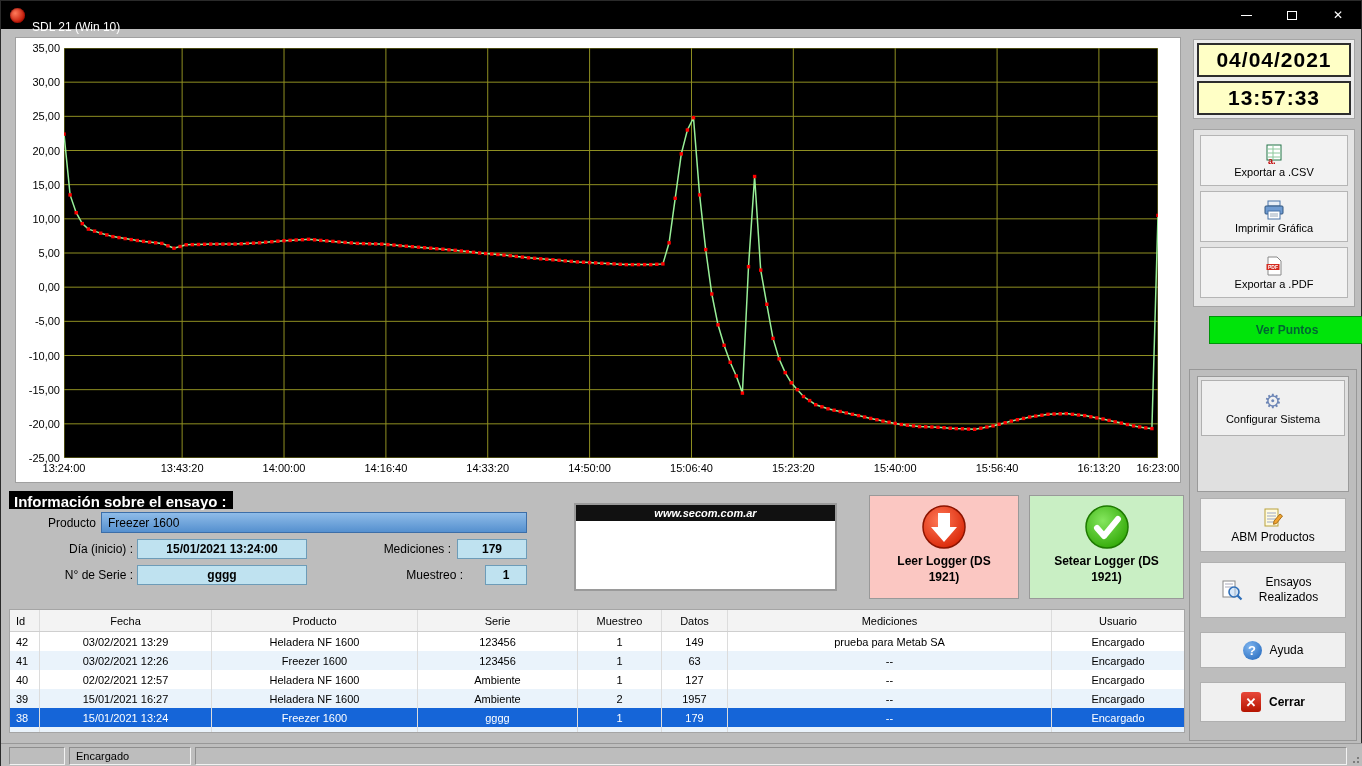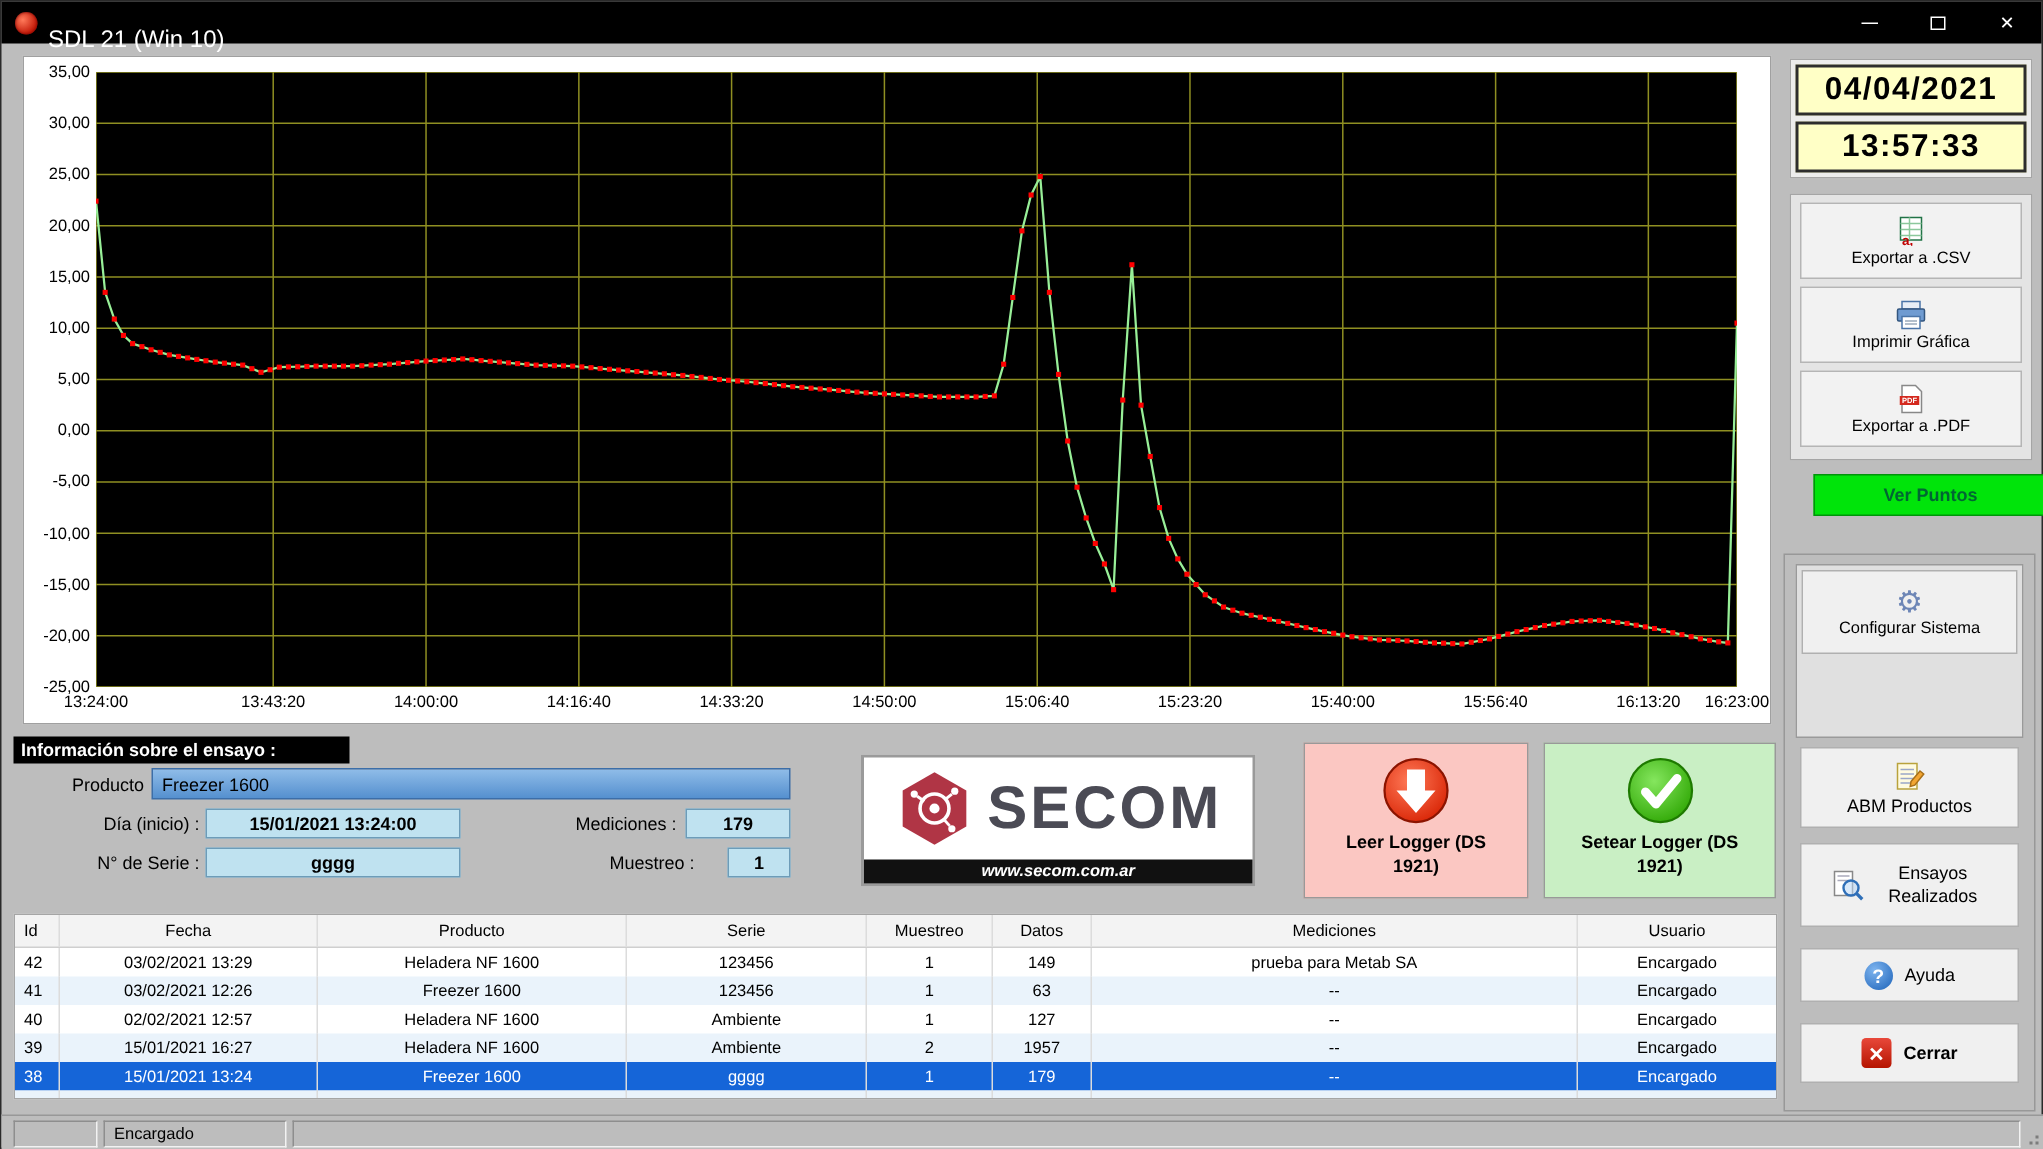--- a/index.html
+++ b/index.html
@@ -2,21 +2,21 @@
 <html><head>
 <meta charset="utf-8">
 <style>
   *{margin:0;padding:0;box-sizing:border-box;}
   html,body{width:1362px;height:766px;}
   body{font-family:"Liberation Sans",sans-serif;background:#bdbdbd;position:relative;overflow:hidden;font-size:12px;color:#000;}
 
   .window{position:absolute;inset:0;border:1px solid #2a2a2a;background:#bdbdbd;}
   .titlebar{position:absolute;left:0;top:0;right:0;height:28px;background:#000;color:#fff;display:flex;align-items:center;}
   .title-icon{width:15px;height:15px;border-radius:50%;background:radial-gradient(circle at 35% 35%,#ff7a5a,#c21807 70%);margin:0 7px 0 9px;box-shadow:inset 0 0 2px #600;}
-  .title-text{font-size:16px;margin-top:24px;}
+  .title-text{font-size:12px;margin-top:24px;}
   .title-controls{margin-left:auto;display:flex;height:100%;}
   .tbtn{width:46px;height:100%;display:flex;align-items:center;justify-content:center;color:#fff;font-size:12px;cursor:pointer;}
   .glyph-min{width:11px;height:1px;background:#fff;}
   .glyph-max{width:10px;height:9px;border:1px solid #fff;}
 
   .client{position:absolute;left:0;top:28px;right:0;bottom:0;}
 
   
   .chart-panel{position:absolute;left:14px;top:8px;width:1166px;height:446px;background:#fff;border:1px solid #a0a0a0;}
   .plot{position:absolute;left:48px;top:10px;width:1094px;height:410px;background:#000;cursor:crosshair;}
@@ -48,21 +48,21 @@
   .btn-abm{position:absolute;left:10px;top:128px;width:146px;height:54px;font-size:12px;}
   .btn-ensayos{position:absolute;left:10px;top:192px;width:146px;height:56px;}
   .btn-ensayos span{width:74px;text-align:center;line-height:1.25;}
   .btn-ayuda{position:absolute;left:10px;top:262px;width:146px;height:36px;}
   .btn-cerrar{position:absolute;left:10px;top:312px;width:146px;height:40px;}
   .btn-cerrar span{font-weight:bold;}
   .help-circle{width:19px;height:19px;border-radius:50%;background:radial-gradient(circle at 35% 30%,#7db4ef,#1c62b8);color:#fff;font-weight:bold;font-size:13px;display:flex;align-items:center;justify-content:center;}
   .close-red{width:20px;height:20px;border-radius:3px;background:linear-gradient(#e8483a,#b51400);color:#fff;font-weight:bold;font-size:13px;display:flex;align-items:center;justify-content:center;}
 
   
-  .info-header{position:absolute;left:8px;top:462px;width:224px;height:18px;background:#000;color:#fff;font-weight:bold;font-size:12px;padding:2px 5px;}
+  .info-header{position:absolute;left:8px;top:462px;width:224px;height:18px;background:#000;color:#fff;font-weight:bold;font-size:15px;padding:2px 5px;}
   .lbl{position:absolute;font-size:12px;text-align:right;}
   .lbl-producto{left:30px;top:487px;width:65px;}
   .lbl-dia{left:20px;top:513px;width:112px;}
   .lbl-mediciones{left:350px;top:513px;width:100px;}
   .lbl-serie{left:20px;top:539px;width:112px;}
   .lbl-muestreo{left:350px;top:539px;width:112px;}
   .field{position:absolute;background:#bfe2f0;border:1px solid #6d9cb8;font-size:12px;font-weight:bold;display:flex;align-items:center;justify-content:center;}
   .field-producto{left:100px;top:483px;width:426px;height:21px;background:linear-gradient(#8fbce8,#5590cf);border:1px solid #3c6ea8;font-weight:normal;justify-content:flex-start;padding-left:6px;}
   .field-dia{left:136px;top:510px;width:170px;height:20px;}
   .field-mediciones{left:456px;top:510px;width:70px;height:20px;}
@@ -448,34 +448,20 @@
     <div class="lbl lbl-dia">Día (inicio) :</div>
     <div class="field field-dia">15/01/2021 13:24:00</div>
     <div class="lbl lbl-mediciones">Mediciones :</div>
     <div class="field field-mediciones">179</div>
     <div class="lbl lbl-serie">N° de Serie :</div>
     <div class="field field-serie">gggg</div>
     <div class="lbl lbl-muestreo">Muestreo :</div>
     <div class="field field-muestreo">1</div>
 
     <div class="secom-panel">
-      <div class="secom-top">
-        <svg width="54" height="54" viewBox="0 0 56 56">
-          <polygon points="28,3 50,15.5 50,40.5 28,53 6,40.5 6,15.5" fill="#b03545"></polygon>
-          <circle cx="28" cy="28" r="10" fill="none" stroke="#fff" stroke-width="2.5"></circle>
-          <circle cx="28" cy="28" r="3.5" fill="#fff"></circle>
-          <circle cx="14" cy="18" r="2.5" fill="#fff"></circle>
-          <circle cx="42" cy="16" r="2.5" fill="#fff"></circle>
-          <circle cx="40" cy="42" r="2.5" fill="#fff"></circle>
-          <line x1="16" y1="19.5" x2="21" y2="23" stroke="#fff" stroke-width="2"></line>
-          <line x1="40" y1="18" x2="35" y2="22" stroke="#fff" stroke-width="2"></line>
-          <line x1="38.5" y1="40" x2="34" y2="35" stroke="#fff" stroke-width="2"></line>
-        </svg>
-        <span class="secom-text">SECOM</span>
-      </div>
       <div class="secom-bar">www.secom.com.ar</div>
     </div>
 
     <div class="action-btn leer-btn">
       <svg width="46" height="46" viewBox="0 0 46 46">
         <defs>
           <radialGradient id="gradRed" cx="40%" cy="35%" r="75%">
             <stop offset="0%" stop-color="#ff7a58"></stop>
               <stop offset="100%" stop-color="#d61f00"></stop>
           </radialGradient>

